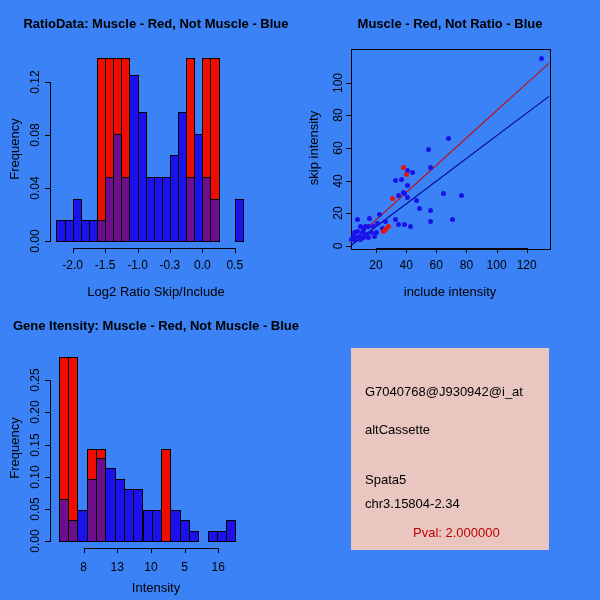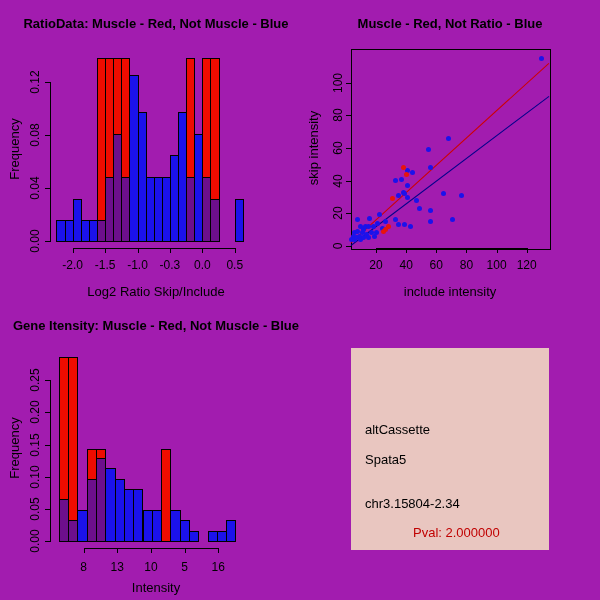--- a/index.html
+++ b/index.html
@@ -1,16 +1,16 @@
 <!DOCTYPE html>
 <html><head>
 <meta charset="utf-8">
 <style>
   html,body{margin:0;padding:0;background:#ffffff;}
-  #canvas{position:relative;width:600px;height:600px;background:#a21caf;overflow:hidden;
+  #canvas{position:relative;width:600px;height:600px;background:#3b82f6;overflow:hidden;
           font-family:"Liberation Sans",sans-serif;color:#000;}
   .abs{position:absolute;}
   .chart-title{font-weight:bold;font-size:13px;white-space:nowrap;}
   .axis-label{font-size:13px;white-space:nowrap;}
   .xlab{transform:translateX(-50%);}
   .ylab{transform:translate(-50%,-50%) rotate(-90deg);white-space:nowrap;}
   .tick-label{font-size:12px;white-space:nowrap;}
   .tick-label.xcenter{transform:translateX(-50%);}
   .tick-label.yrot{transform:translate(-50%,-50%) rotate(-90deg);}
   .axline{background:#000;}
@@ -224,19 +224,20 @@
         <div class="abs bar" style="left: 68.0032px; top: 357.157px; width: 10.3044px; height: 164.273px; background: rgb(239, 12, 0);"></div>
         <div class="abs bar" style="left: 86.6794px; top: 478.648px; width: 10.3044px; height: 63.3523px; background: rgb(109, 15, 140);"></div>
         <div class="abs bar" style="left: 86.6794px; top: 449.079px; width: 10.3044px; height: 30.5691px; background: rgb(239, 12, 0);"></div>
         <div class="abs bar" style="left: 95.9333px; top: 458.078px; width: 10.3044px; height: 83.9221px; background: rgb(109, 15, 140);"></div>
         <div class="abs bar" style="left: 95.9333px; top: 449.079px; width: 10.3044px; height: 9.9993px; background: rgb(239, 12, 0);"></div>
         <div class="abs bar" style="left: 161.048px; top: 449.079px; width: 10.3044px; height: 92.9214px; background: rgb(239, 12, 0);"></div>
       </div>
   </div>
 
   <div class="abs infobox" id="info-box" style="left: 351px; top: 348px; width: 198px; height: 202px; background: rgb(233, 198, 192);">
+    <div class="abs infoline" style="left:14px;top:36px">G7040768@J930942@i_at</div>
     <div class="abs infoline" style="left:14px;top:74px">altCassette</div>
-    <div class="abs infoline" style="left:14px;top:104px">Spata5</div>
+    <div class="abs infoline" style="left:14px;top:124px">Spata5</div>
     <div class="abs infoline" style="left:14px;top:148px">chr3.15804-2.34</div>
     <div class="abs infoline" id="info-pval" style="left: 18px; top: 177px; color: rgb(192, 0, 0); margin-left: 44px;">Pval: 2.000000</div>
   </div>
 
 </div>
 
 </body></html>

